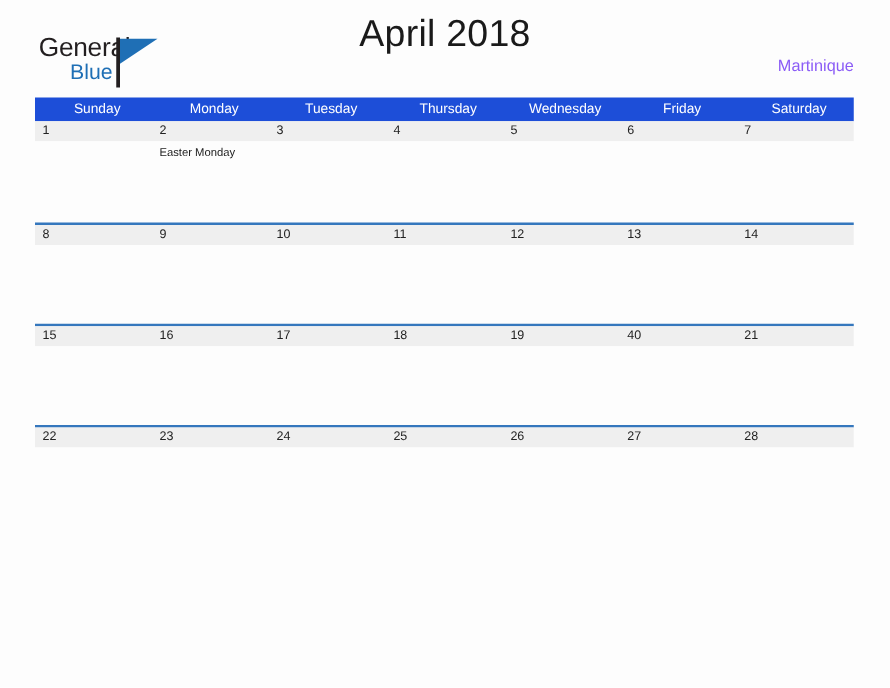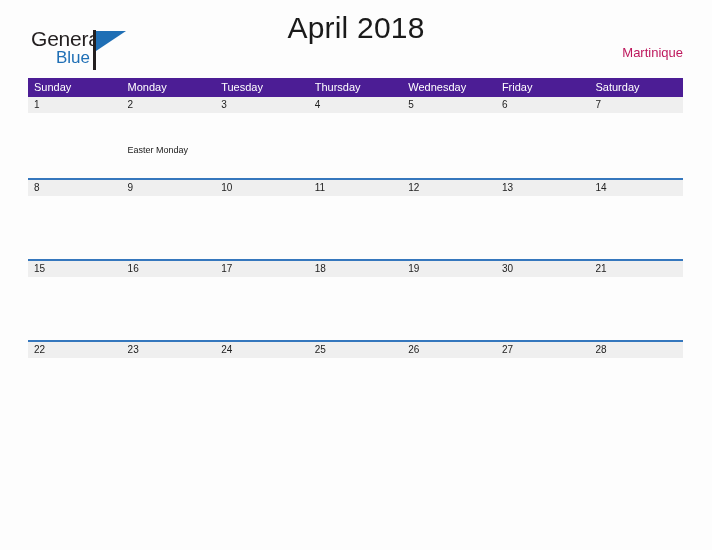--- a/index.html
+++ b/index.html
@@ -84,34 +84,35 @@
     font-size: 30px;
     color: #1a1a1a;
     font-weight: normal;
     letter-spacing: 0.2px;
   }
   .cal-location {
     position: absolute;
     right: 29px;
     top: 45px;
     font-size: 13px;
-    color: #be185d;
+    color: #8b5cf6;
   }
 
   
   .calendar {
     position: absolute;
     left: 28px;
     top: 78px;
     width: 655px;
   }
   .weekdays {
     display: flex;
-    background: #4c1d95;
+    background: #1d4ed8;
     height: 19px;
+    text-align: center;
   }
   .weekday {
     flex: 1 1 0;
     color: #ffffff;
     font-size: 11px;
     line-height: 19px;
     padding-left: 6px;
     box-sizing: border-box;
     white-space: nowrap;
   }
@@ -139,21 +140,20 @@
     font-size: 10px;
     color: #222222;
     line-height: 16px;
     padding-left: 6px;
     box-sizing: border-box;
   }
   .daycell-body {
     flex: 1 1 0;
     padding: 3px 5px 0 6px;
     box-sizing: border-box;
-    margin-top: 28px;
   }
   .event {
     font-size: 9px;
     color: #1a1a1a;
     line-height: 12px;
     white-space: nowrap;
   }
   .empty { visibility: hidden; }
 </style>
 </head>
@@ -229,21 +229,21 @@
             <div class="daycell-body"></div>
           </div>
         </div>
         <div class="week">
           <div class="daterow">
             <div class="daycell-num">15</div>
             <div class="daycell-num">16</div>
             <div class="daycell-num">17</div>
             <div class="daycell-num">18</div>
             <div class="daycell-num">19</div>
-            <div class="daycell-num">30</div>
+            <div class="daycell-num">40</div>
             <div class="daycell-num">21</div>
           </div>
           <div class="bodyrow">
             <div class="daycell-body"></div>
             <div class="daycell-body"></div>
             <div class="daycell-body"></div>
             <div class="daycell-body"></div>
             <div class="daycell-body"></div>
             <div class="daycell-body"></div>
             <div class="daycell-body"></div>

